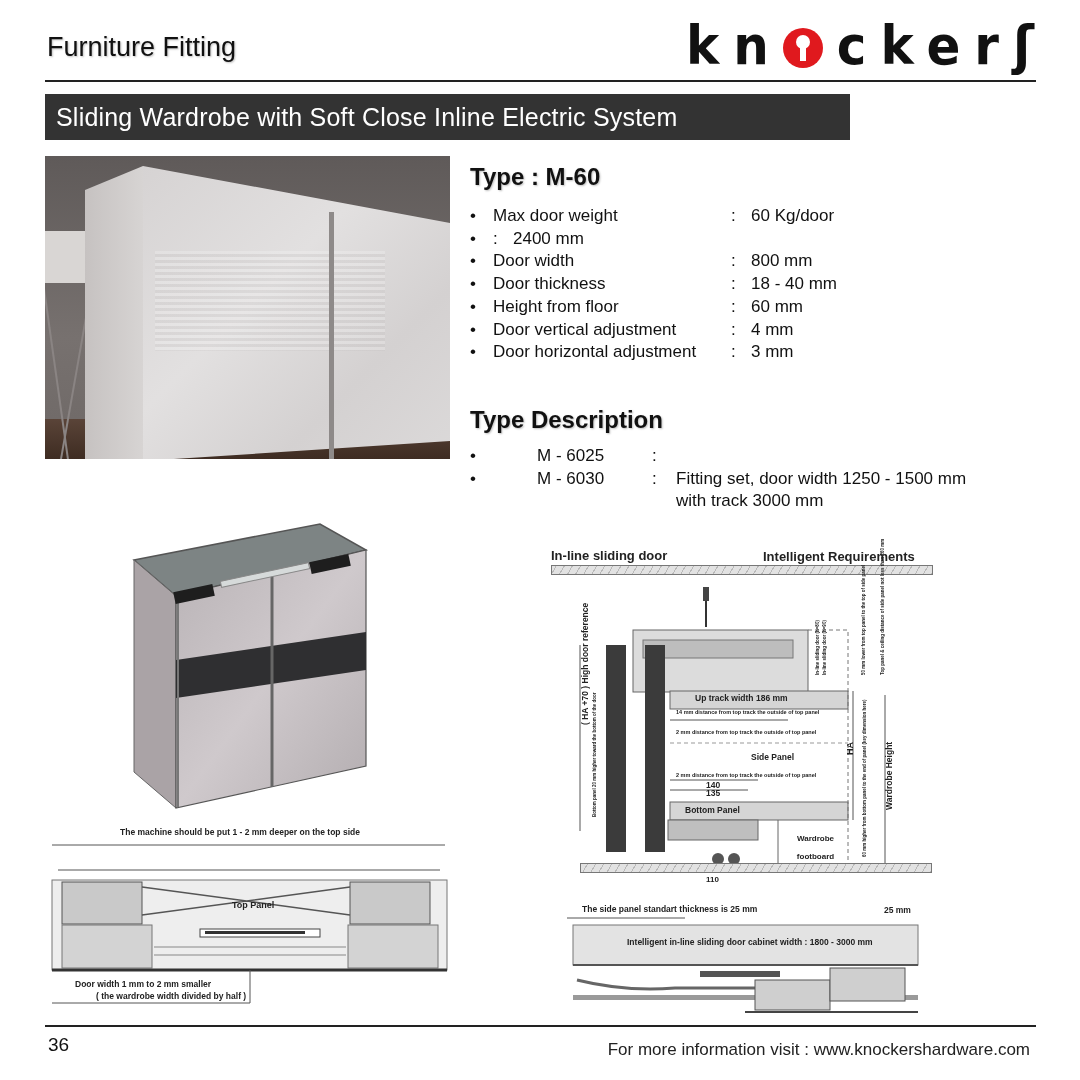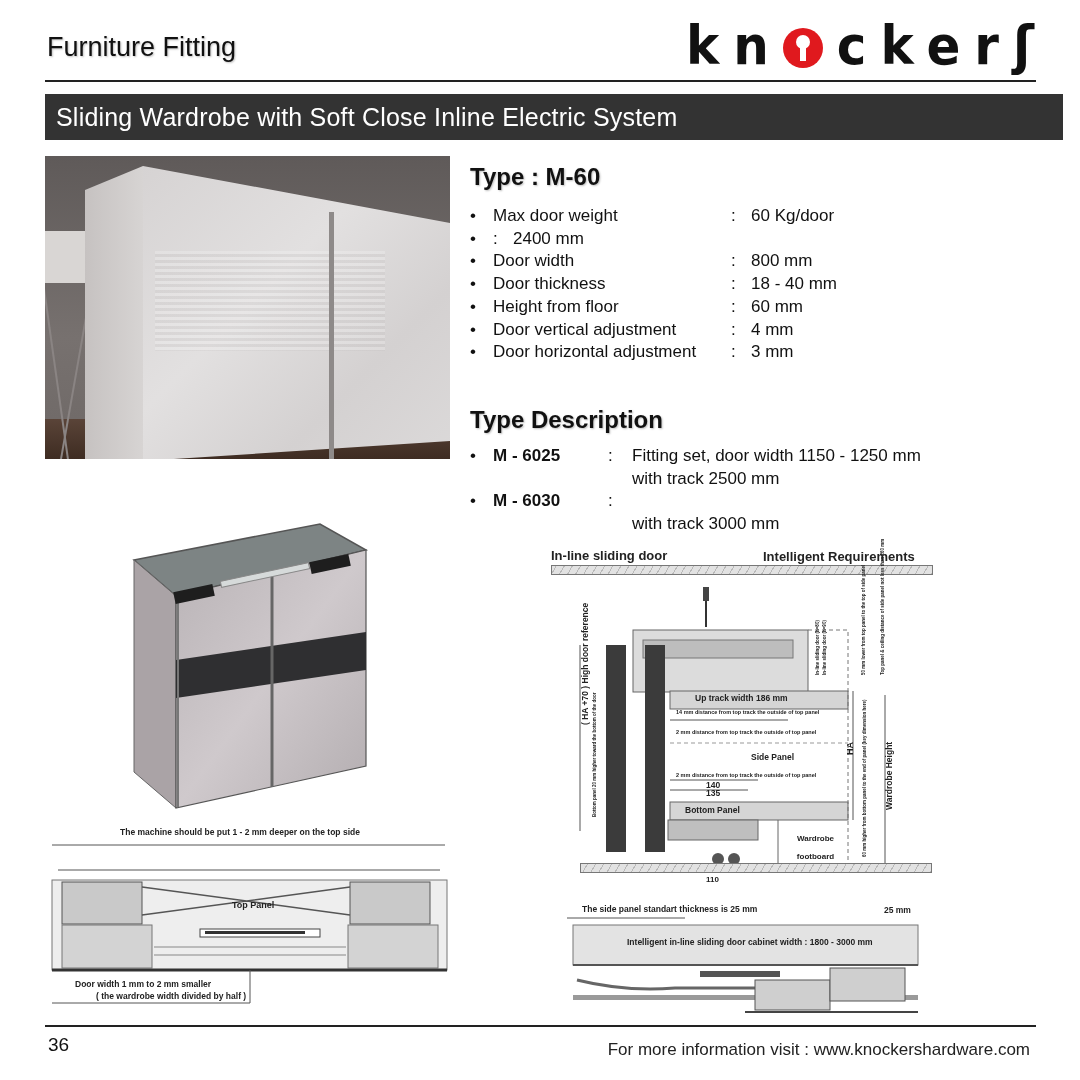--- a/index.html
+++ b/index.html
@@ -7,21 +7,21 @@
   body { position: relative; font-family: "Liberation Sans", sans-serif; color: #111; }
 
   .header-title { position: absolute; left: 47px; top: 32px; font-size: 27px; color: #111; text-shadow: 1px 1px 2px rgba(0,0,0,0.25); }
   .logo { position: absolute; left: 686px; top: 22px; height: 48px; display: flex; align-items: center; gap: 0; }
   .logo .ltr { font-family: "DejaVu Sans", sans-serif; font-weight: bold; font-size: 50px; letter-spacing: 14px; color: #111; transform: scaleY(1.05); line-height: 48px; }
   .logo .keyhole { width: 40px; height: 40px; border-radius: 50%; background: #e0191e; position: relative; margin: 0 14px 0 0; top: 2px; }
   .logo .keyhole::before { content: ""; position: absolute; left: 13px; top: 7px; width: 14px; height: 14px; border-radius: 50%; background: #fff; }
   .logo .keyhole::after { content: ""; position: absolute; left: 17px; top: 17px; width: 6px; height: 16px; background: #fff; }
   .hr-top { position: absolute; left: 45px; top: 80px; width: 991px; height: 2px; background: #222; }
 
-  .banner { position: absolute; left: 45px; top: 94px; width: 1018px; height: 46px; background: #333333; display: flex; align-items: center; padding-left: 11px; }
+  .banner { position: absolute; left: 45px; top: 94px; width: 805px; height: 46px; background: #333333; display: flex; align-items: center; padding-left: 11px; }
   .banner span { color: #fff; font-size: 25px; letter-spacing: 0.2px; }
 
   .photo { position: absolute; left: 45px; top: 156px; width: 405px; height: 303px; overflow: hidden; background: #6b6665; }
   .photo .wall { position: absolute; inset: 0; background: linear-gradient(180deg, #5f5a59 0%, #77716f 60%, #6e6866 100%); }
   .photo .floor { position: absolute; left: 0; right: 0; bottom: 0; height: 40px; background: linear-gradient(180deg,#5a4438,#3e2c22); }
   .photo .lamp-shade { position: absolute; left: 0; top: 75px; width: 44px; height: 52px; background: #d9d6d4; border-radius: 0 4px 4px 0; }
   .photo .lamp-leg1 { position: absolute; left: 10px; top: 128px; width: 2px; height: 180px; background: #8a8483; transform: rotate(-8deg); }
   .photo .lamp-leg2 { position: absolute; left: 30px; top: 128px; width: 2px; height: 180px; background: #8a8483; transform: rotate(10deg); }
   .photo .side { position: absolute; left: 40px; top: 10px; width: 58px; height: 300px; background: linear-gradient(90deg,#c6c2c1,#d7d4d3); clip-path: polygon(0 8%, 100% 0, 100% 100%, 0 100%); }
   .photo .door { position: absolute; left: 98px; top: 10px; width: 318px; height: 295px; background: linear-gradient(135deg,#d6d3d3 0%,#e2e0e0 40%,#d4d1d1 70%,#dcdada 100%); clip-path: polygon(0 0, 100% 20%, 100% 93%, 0 100%); }
@@ -32,21 +32,21 @@
   .spec-list { position: absolute; left: 470px; top: 205px; list-style: none; font-size: 17px; line-height: 22.7px; }
   .spec-list li { display: flex; }
   .spec-list .dot { width: 23px; }
   .spec-list .lbl { width: 238px; }
   .spec-list .sep { width: 20px; }
 
   .desc-title { position: absolute; left: 470px; top: 406px; font-size: 24px; font-weight: bold; text-shadow: 1px 1px 2px rgba(0,0,0,0.25); }
   .desc-list { position: absolute; left: 470px; top: 445px; list-style: none; font-size: 17px; line-height: 22.7px; }
   .desc-list li { display: flex; }
   .desc-list .dot { width: 23px; }
-  .desc-list .code { width: 115px; font-weight: bold; }
+  .desc-list .code { width: 115px; font-weight: normal; margin-left: 44px; }
   .desc-list .sep { width: 24px; }
   .desc-list .txt { width: 320px; }
 
   
   .render { position: absolute; left: 130px; top: 520px; width: 240px; height: 290px; }
 
   
   .diagram { position: absolute; }
   .d-label { position: absolute; font-family: "Liberation Sans", sans-serif; font-weight: bold; color: #222; white-space: nowrap; }
   .hatch { position: absolute; background: repeating-linear-gradient(-60deg, #b9b9b9 0 1px, #e2e2e2 1px 7px); border: 1px solid #777; }
@@ -127,27 +127,26 @@
       <span>3 mm</span>
     </li>
 </ul>
 
 <div class="desc-title">Type Description</div>
 <ul class="desc-list">
   <li>
       <span class="dot">•</span>
       <span class="code">M - 6025</span>
       <span class="sep">:</span>
-      <span class="txt"><span>Fitting set, door width 1150 - 1250 mm</span><br><span>with track 2500 mm</span></span>
     </li>
   <li>
       <span class="dot">•</span>
       <span class="code">M - 6030</span>
       <span class="sep">:</span>
-      <span class="txt"><br><span>with track 3000 mm</span></span>
+      <span class="txt"><span>Fitting set, door width 1250 - 1500 mm</span><br><span>with track 3000 mm</span></span>
     </li>
 </ul>
 
 <svg class="render" viewBox="0 0 240 290">
   <defs>
     <linearGradient id="wood" x1="0" y1="0" x2="1" y2="1">
       <stop offset="0" stop-color="#b9b3b6"></stop>
         <stop offset="0.5" stop-color="#cfc9cc"></stop>
         <stop offset="1" stop-color="#b3adb0"></stop>
     </linearGradient>

